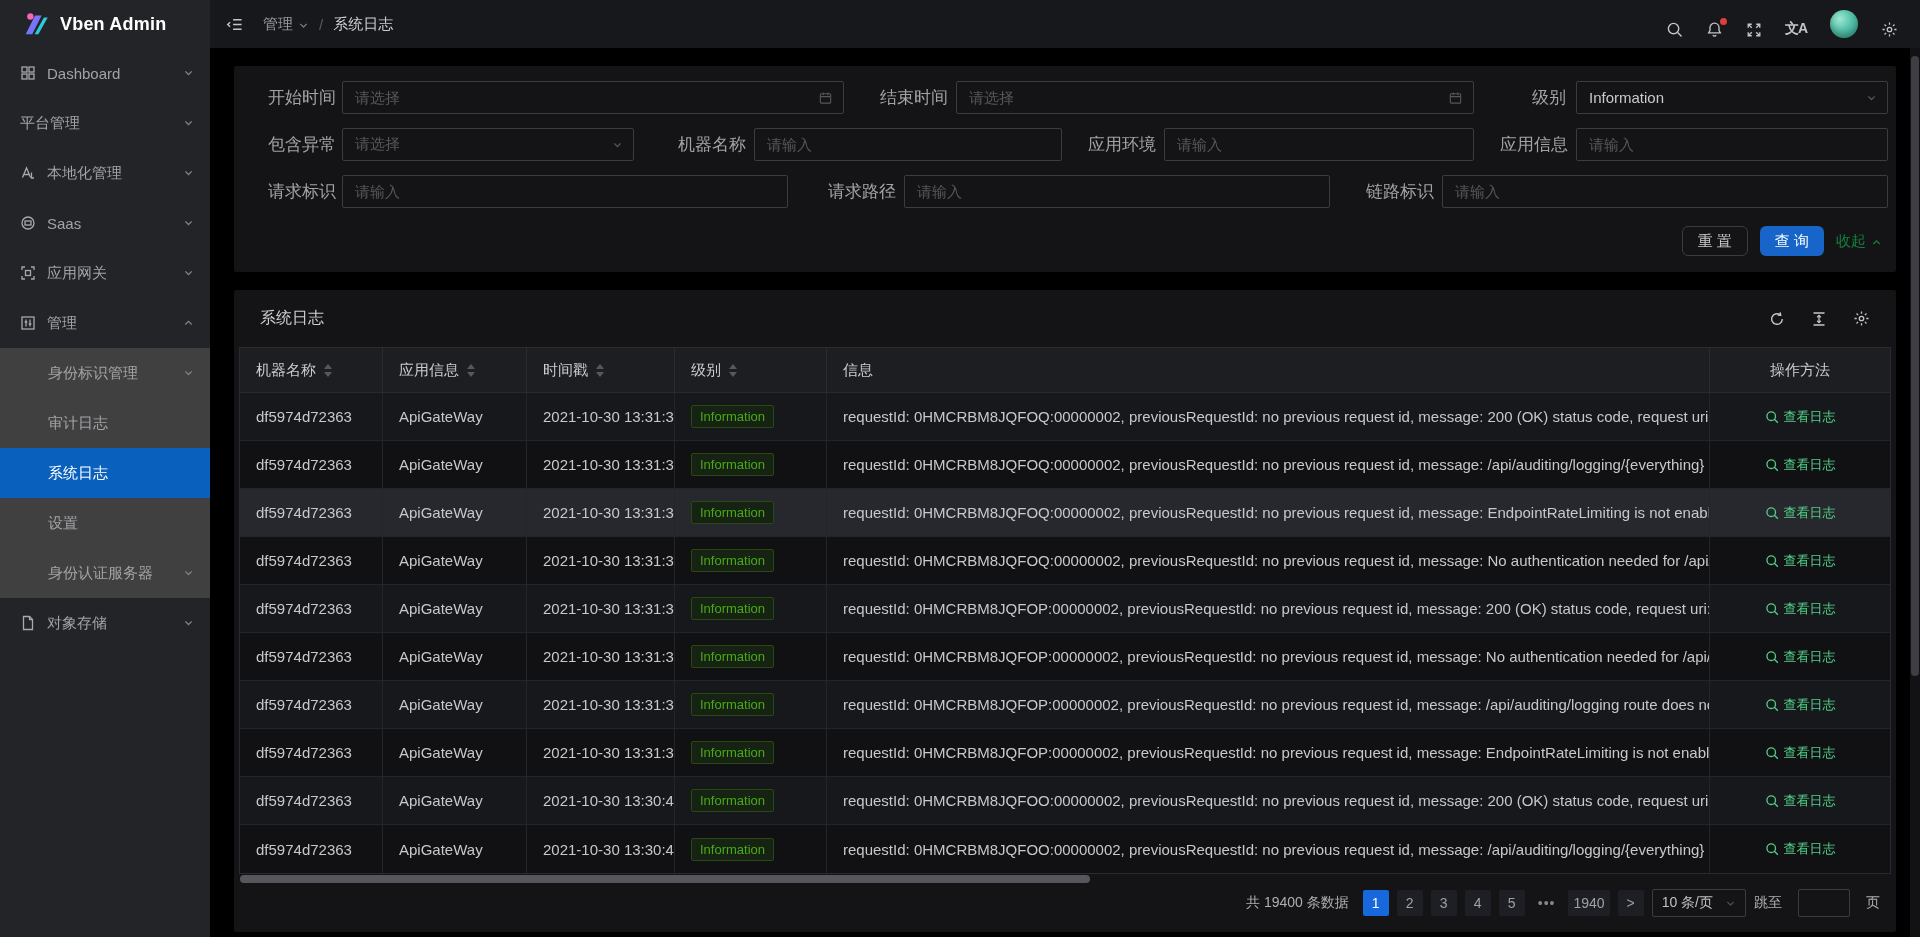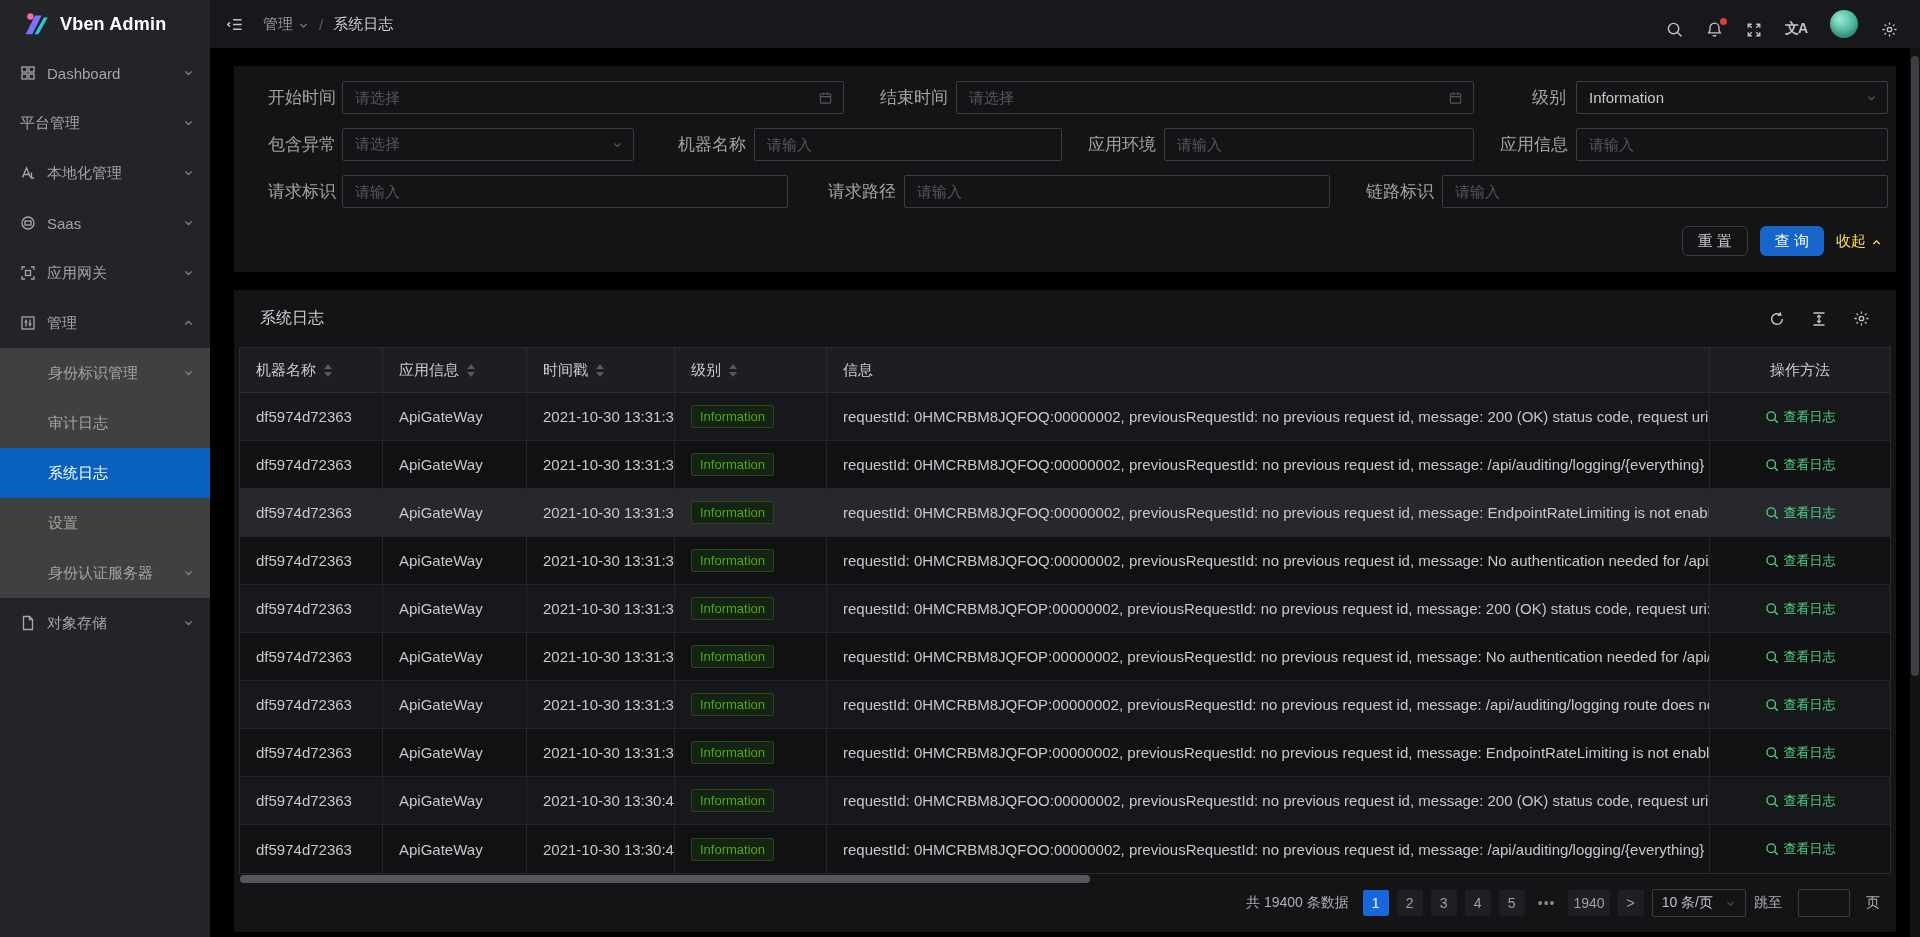--- a/index.html
+++ b/index.html
@@ -47,21 +47,21 @@
   .f-box input{width:100%;height:100%;background:transparent;border:none;outline:none;color:#c8c9cc;
     font-size:15px;padding:0 34px 0 12px;font-family:inherit;box-sizing:border-box}
   .f-box input::placeholder{color:#55565b;opacity:1}
   .f-placeholder{padding-left:12px;font-size:15px;color:#55565b}
   .f-value{padding-left:12px;font-size:15px;color:#c8c9cc}
   .f-suffix{position:absolute;right:10px;top:50%;transform:translateY(-50%);color:#55565b;display:flex}
   .form-actions{position:absolute;right:14px;top:160px;height:30px;display:flex;align-items:center;gap:12px}
   .btn{height:30px;padding:0 15px;border-radius:6px;font-size:15px;display:flex;align-items:center;cursor:pointer;box-sizing:border-box}
   .btn.ghost{border:1px solid #3a3c41;color:#c8c9cc;background:transparent}
   .btn.primary{background:#1765c8;color:#fff}
-  .link-collapse{color:#fde047;font-size:15px;display:flex;align-items:center;gap:5px;cursor:pointer}
+  .link-collapse{color:#15803d;font-size:15px;display:flex;align-items:center;gap:5px;cursor:pointer}
   .link-collapse .lc-chev{display:flex;margin-top:2px}
   
   .card-head{position:absolute;left:0;top:0;width:100%;height:57px;display:flex;align-items:center;padding:0 26px;box-sizing:border-box}
   .card-title{font-size:16px;color:#cdced1}
   .card-tools{margin-left:auto;display:flex;align-items:center;gap:26px;color:#c4c5c8}
   .tool-icon{display:flex;cursor:pointer}
   .tablewrap{position:absolute;left:5px;top:57px;width:1652px;border:1px solid #2a2b2f;box-sizing:border-box}
   .thead,.trow{display:grid;grid-template-columns:143px 144px 148px 152px 883px 180px;width:1650px}
   .thead{height:45px;background:#1d1e22;border-bottom:1px solid #2a2b2f;box-sizing:border-box}
   .th{display:flex;align-items:center;padding-left:16px;font-size:15px;color:#cbccce;

